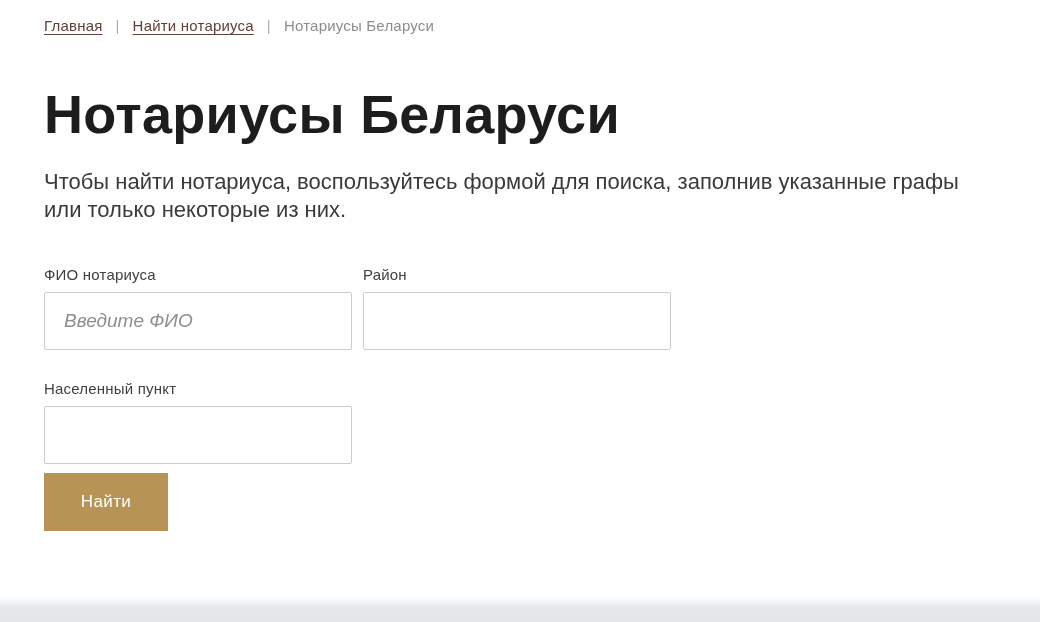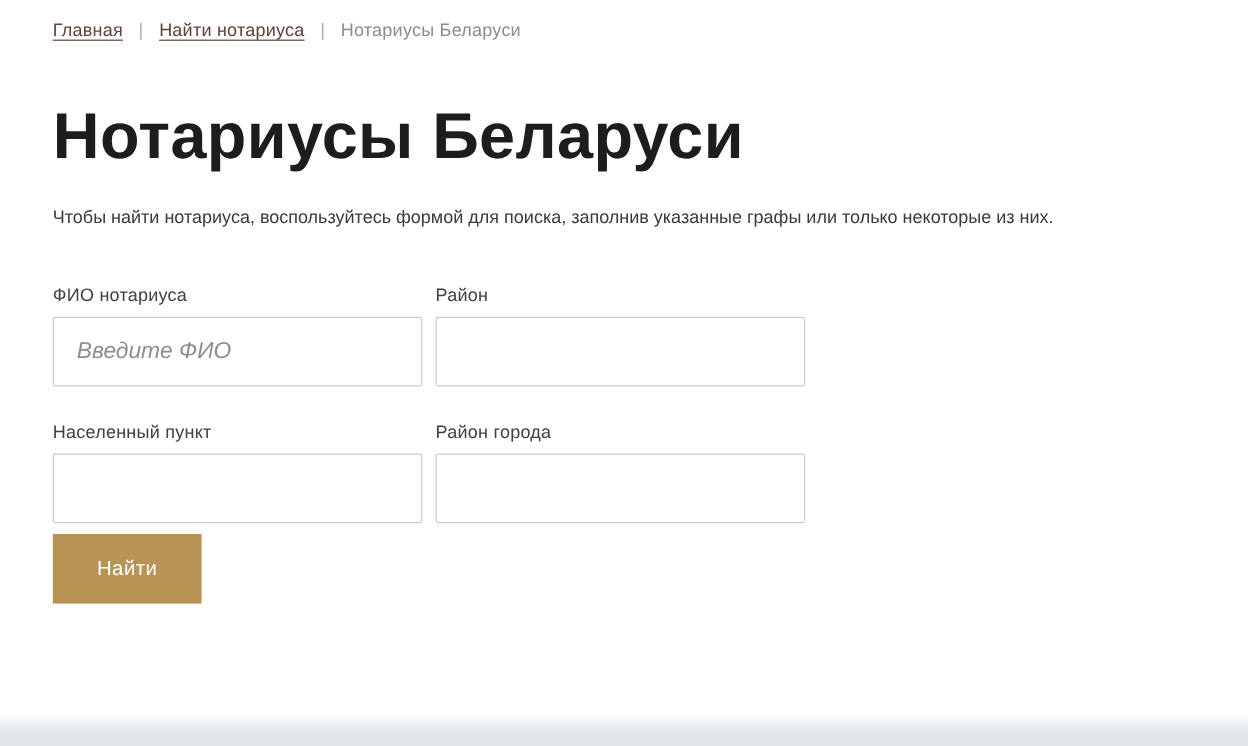--- a/index.html
+++ b/index.html
@@ -34,21 +34,21 @@
   h1 {
     margin-top: 50px;
     font-size: 54px;
     line-height: 60px;
     font-weight: 700;
     color: #1d1d1d;
     letter-spacing: 0.3px;
   }
   .desc {
     margin-top: 24px;
-    font-size: 15px;
+    font-size: 22px;
     line-height: 28px;
     color: #3a3a3a;
     max-width: 935px;
   }
 
   
   .search-form { margin-top: 42px; }
   .form-row { display: flex; gap: 11px; }
   .form-row + .form-row { margin-top: 30px; }
   .field { width: 308px; }
@@ -128,24 +128,20 @@
         <label class="field-label">Район</label>
         <input class="field-input" type="text" value="" style="">
       </div>
     </div>
 
     <div class="form-row">
       <div class="field">
         <label class="field-label">Населенный пункт</label>
         <input class="field-input" type="text" value="" style="">
       </div>
-      <div class="field">
-        <label class="field-label">Район города</label>
-        <input class="field-input" type="text" value="" style="">
-      </div>
     </div>
 
     <button type="button" class="search-button">Найти</button>
   </form>
 
 </div>
 
 <div class="footer-band"></div>
 
 </body></html>

